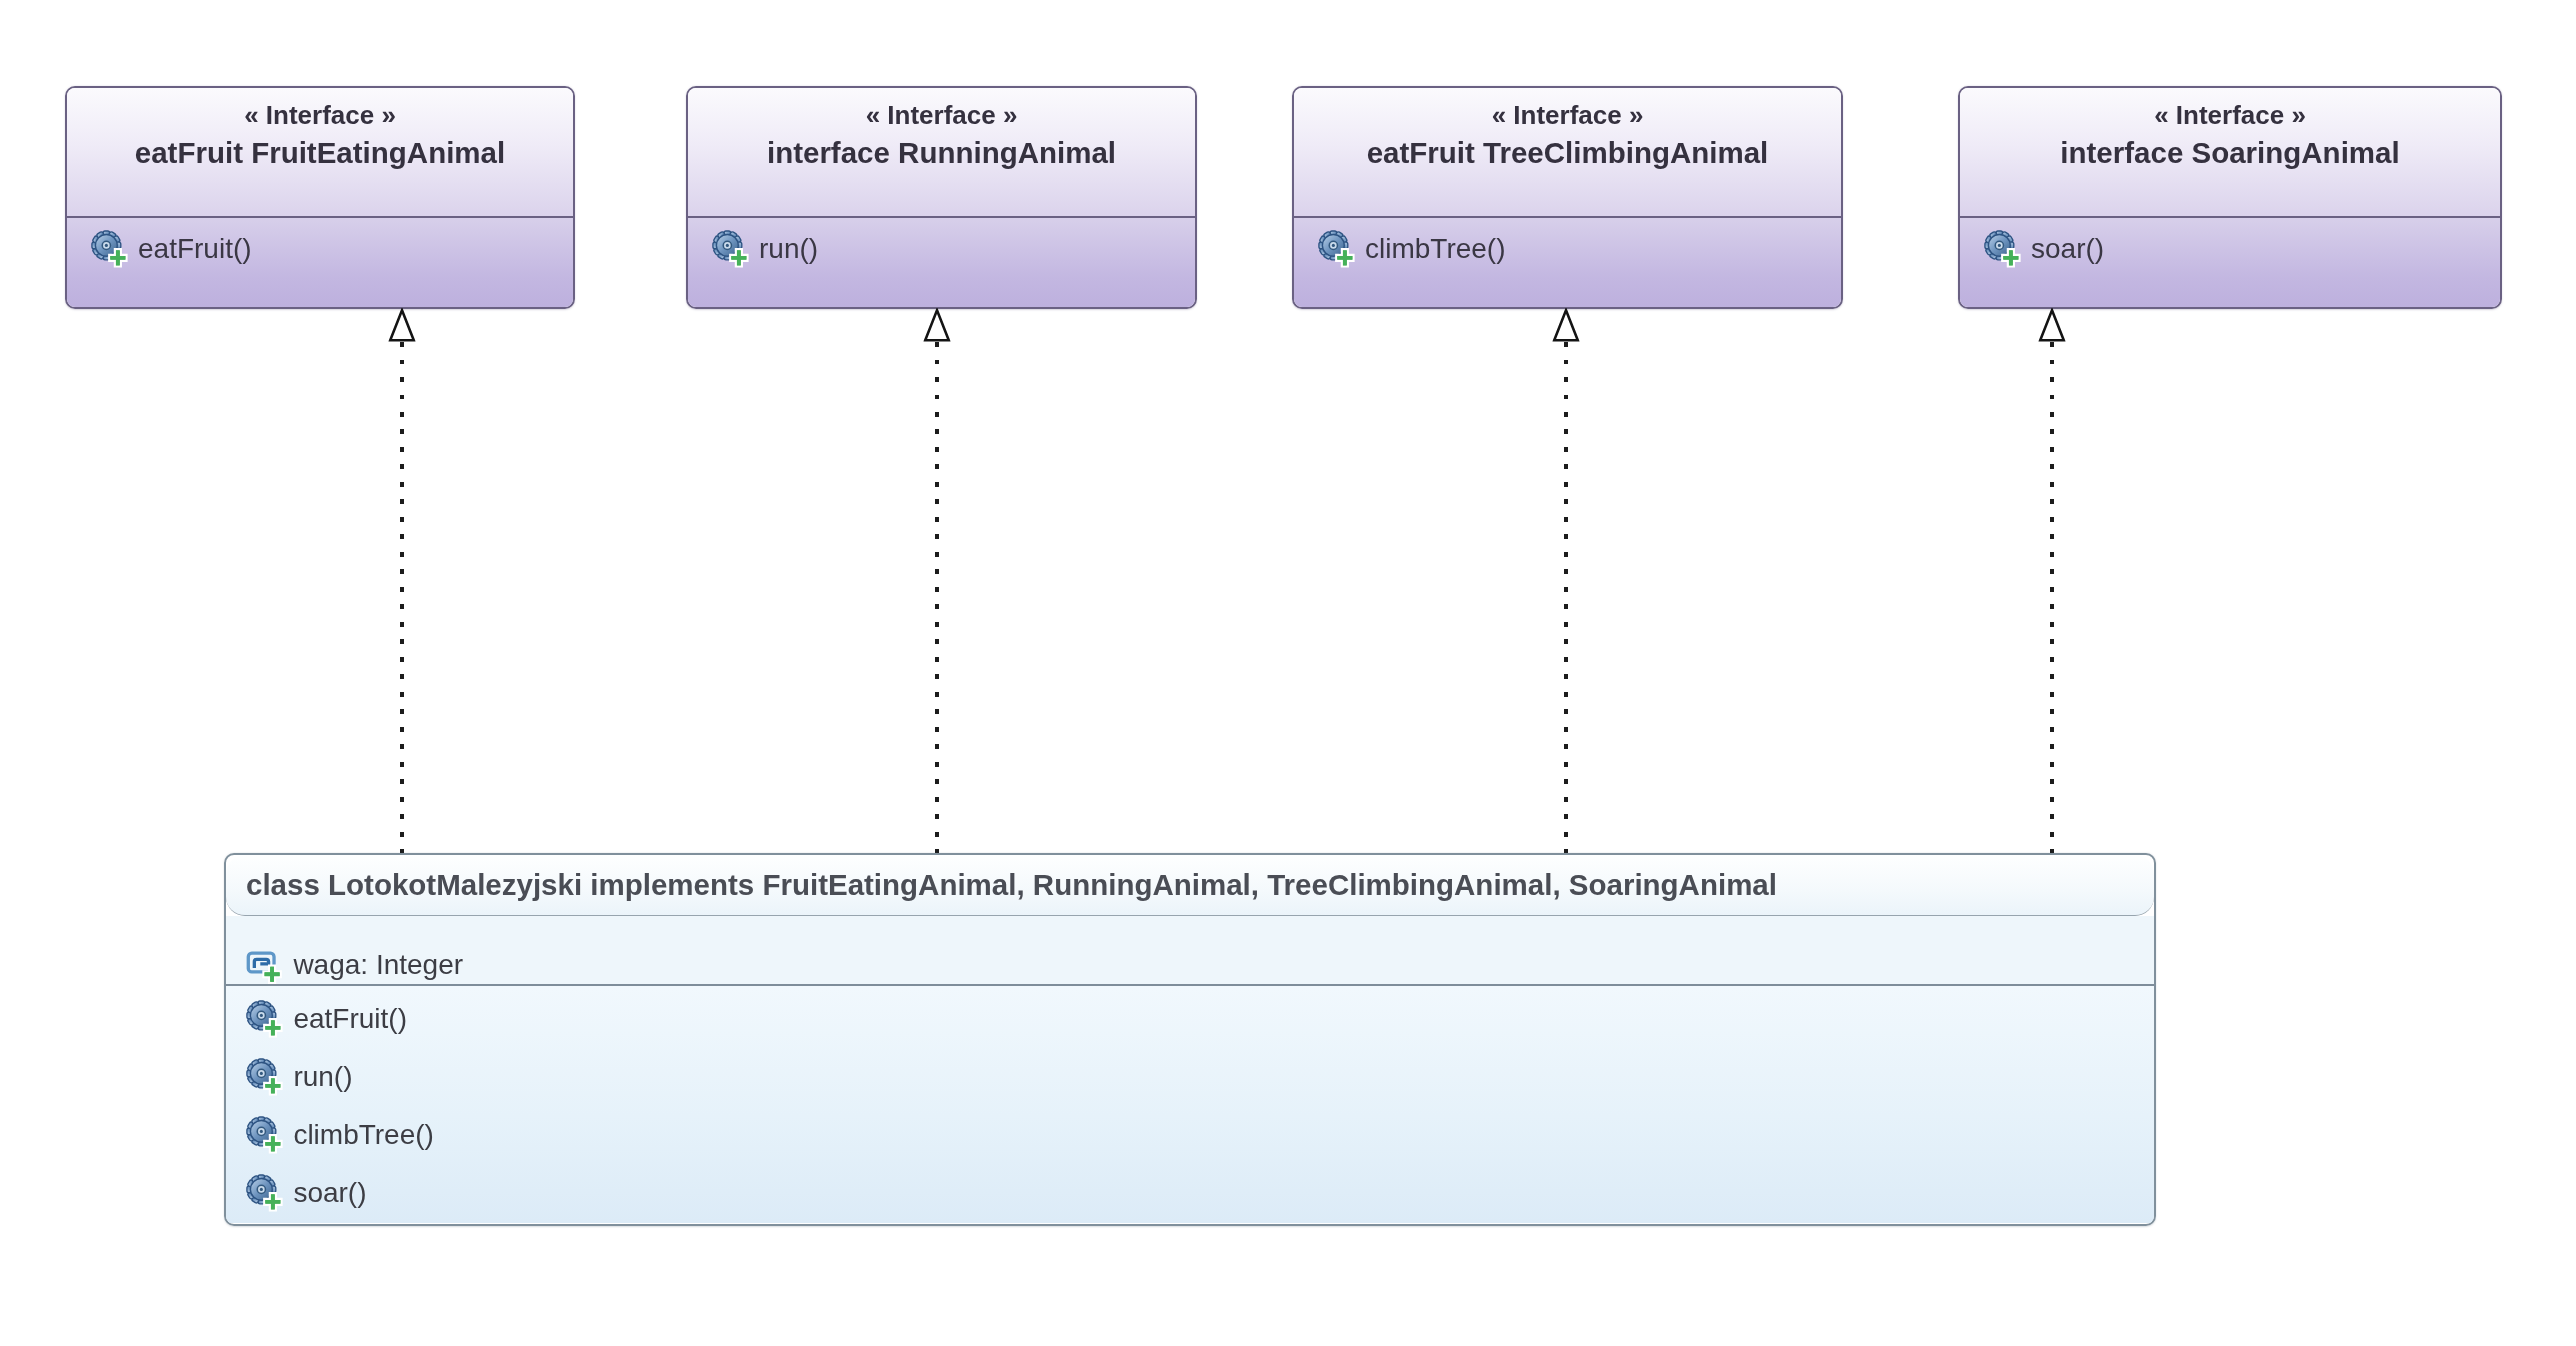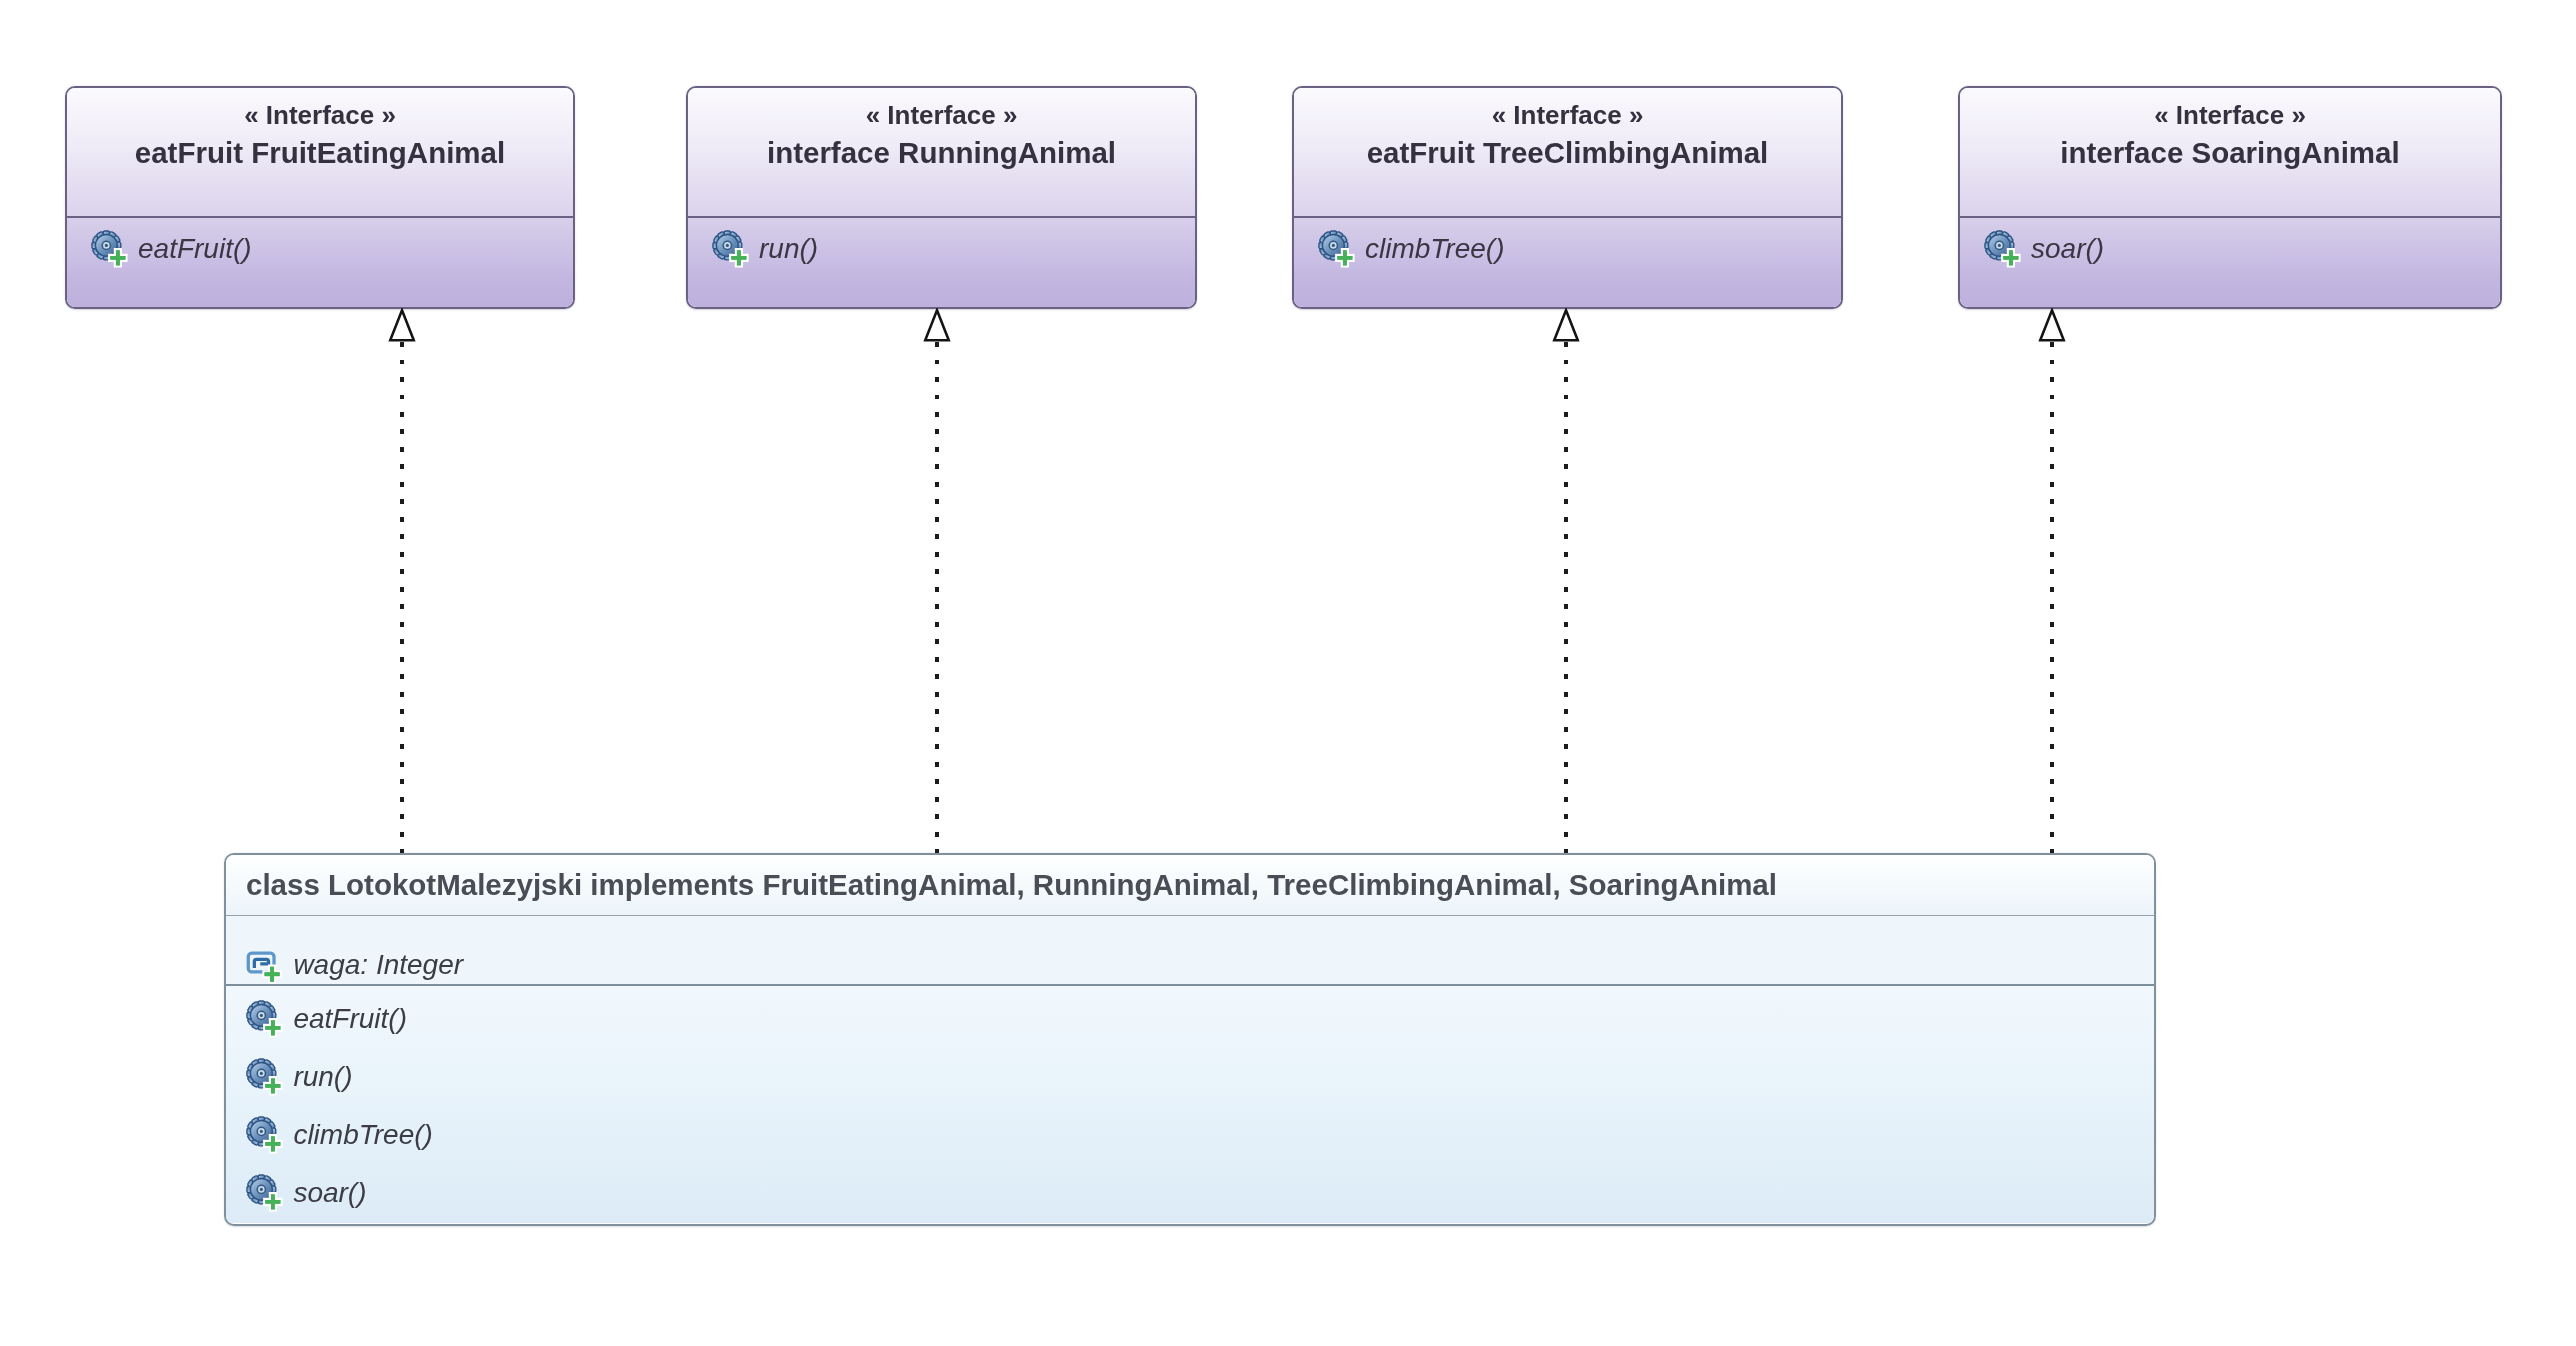--- a/index.html
+++ b/index.html
@@ -22,32 +22,32 @@
     display:block;padding-top:12px;font-weight:bold;font-size:26px;color:#35313f;
   }
   .iface-name{
     display:block;margin-top:4.6px;font-weight:bold;font-size:29.5px;color:#35313f;
   }
   .iface-body{
     height:108px;box-sizing:border-box;padding:11px 0 0 22px;
     background:linear-gradient(180deg,#d7cfea 0%,#c3b7e1 55%,#bcafdd 88%,#c2b7e1 100%);
   }
   
-  .member{display:flex;align-items:center;gap:10px;font-size:28px;color:#3a3744;font-style:italic;}
+  .member{display:flex;align-items:center;gap:10px;font-size:28px;color:#3a3744;}
   .icon{width:39px;height:39px;flex:0 0 39px;}
   
   .clazz{
     position:absolute;left:224px;top:853px;width:1932px;height:373px;box-sizing:border-box;
     border:2.8px solid #80909c;border-radius:10px;overflow:hidden;
     box-shadow:0 0.9px 1.8px rgba(100,115,130,.25);
   }
   .clazz-head{
     height:61px;box-sizing:border-box;border-bottom:1.8px solid #97a4ae;
     background:linear-gradient(180deg,#feffff 0%,#f4f9fc 60%,#ebf4fa 100%);
-    display:flex;align-items:center;padding:0 20px;
+    display:flex;align-items:center;padding:0 20px;border-radius:19px;
   }
   .clazz-title{font-weight:bold;font-size:29.5px;color:#4a4d55;white-space:nowrap;}
   .clazz-attrs{
     height:70px;box-sizing:border-box;border-bottom:2.8px solid #7e8d9a;
     background:#eef6fb;display:flex;align-items:flex-end;padding:0 18.4px;
   }
   .clazz-methods{
     height:237px;box-sizing:border-box;padding:3.7px 0 0 18.4px;
     background:linear-gradient(180deg,#f1f8fd 0%,#e6f2fa 55%,#dcebf7 100%);
   }

